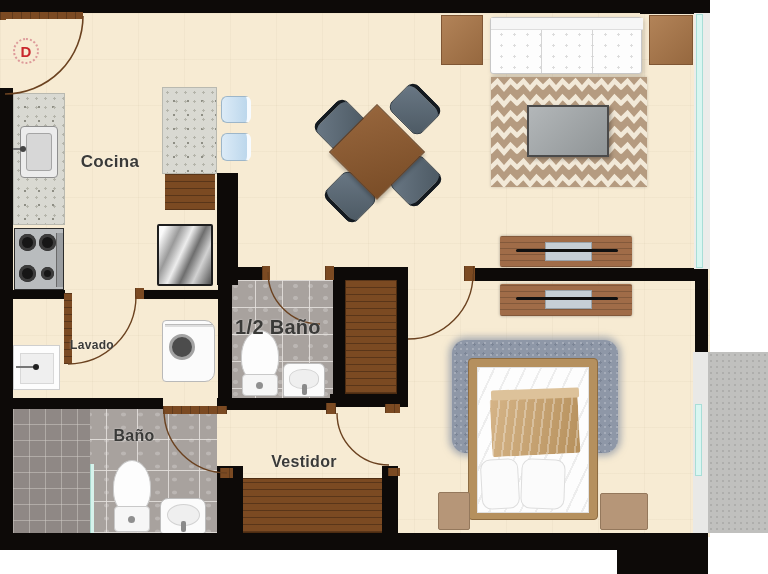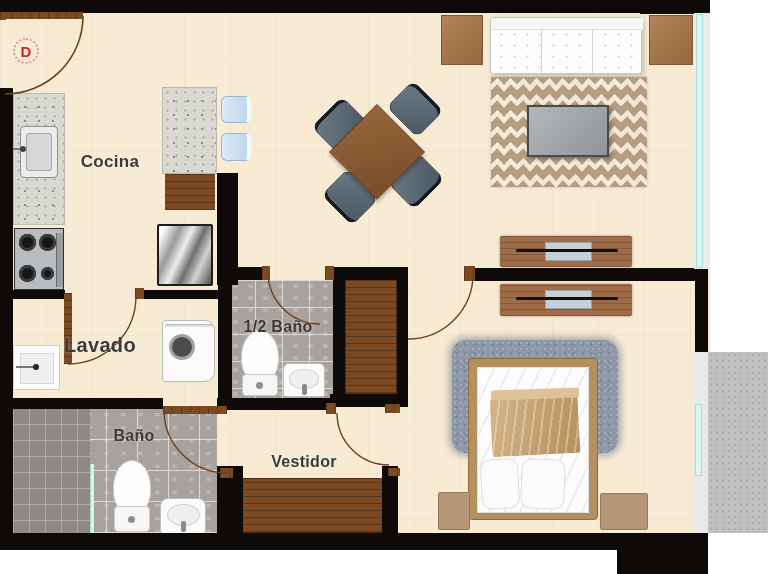--- a/index.html
+++ b/index.html
@@ -203,22 +203,22 @@
   <svg class="overlay" width="768" height="574">
     <path d="M 83 16 A 78 78 0 0 1 5 94" stroke="#6b4220" stroke-width="1.6" fill="none"></path>
     <path d="M 136 296 A 68 68 0 0 1 68 364" stroke="#6b4220" stroke-width="1.4" fill="none"></path>
     <path d="M 164 410 A 63 63 0 0 0 227 473" stroke="#6b4220" stroke-width="1.4" fill="none"></path>
     <path d="M 268 272 A 52 52 0 0 0 320 324" stroke="#6b4220" stroke-width="1.4" fill="none"></path>
     <path d="M 337 413 A 52 52 0 0 0 389 465" stroke="#6b4220" stroke-width="1.4" fill="none"></path>
     <path d="M 473 274 A 65 65 0 0 1 408 339" stroke="#6b4220" stroke-width="1.4" fill="none"></path>
   </svg>
 
   <div class="a label" style="left:110px;top:162px;font-size:17px;">Cocina</div>
-  <div class="a label" style="left:100px;top:345px;font-size:20px;">Lavado</div>
+  <div class="a label" style="left:92px;top:345px;font-size:12px;">Lavado</div>
   <div class="a label" style="left:134px;top:436px;font-size:16px;">Baño</div>
-  <div class="a label" style="left:278px;top:327px;font-size:16px;">1/2 Baño</div>
+  <div class="a label" style="left:278px;top:327px;font-size:20px;">1/2 Baño</div>
   <div class="a label" style="left:304px;top:462px;font-size:16px;">Vestidor</div>
 
   <div class="a" style="left:13px;top:38px;width:26px;height:26px;border:2px dotted #dd9a9a;border-radius:50%;display:flex;align-items:center;justify-content:center;">
     <span style="color:#c9282d;font-weight:bold;font-size:15px;">D</span>
   </div>
 
 </div>
 
 </body></html>

